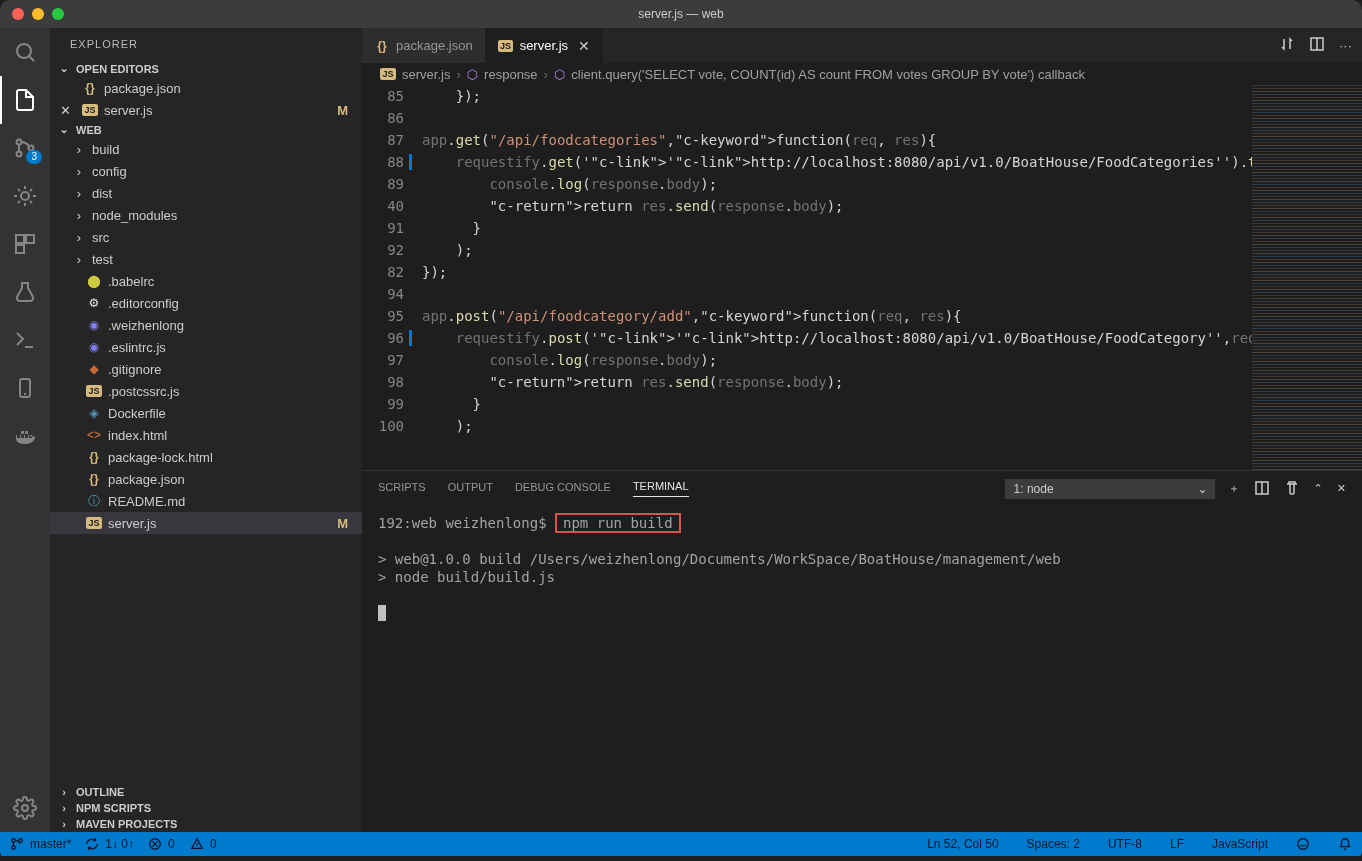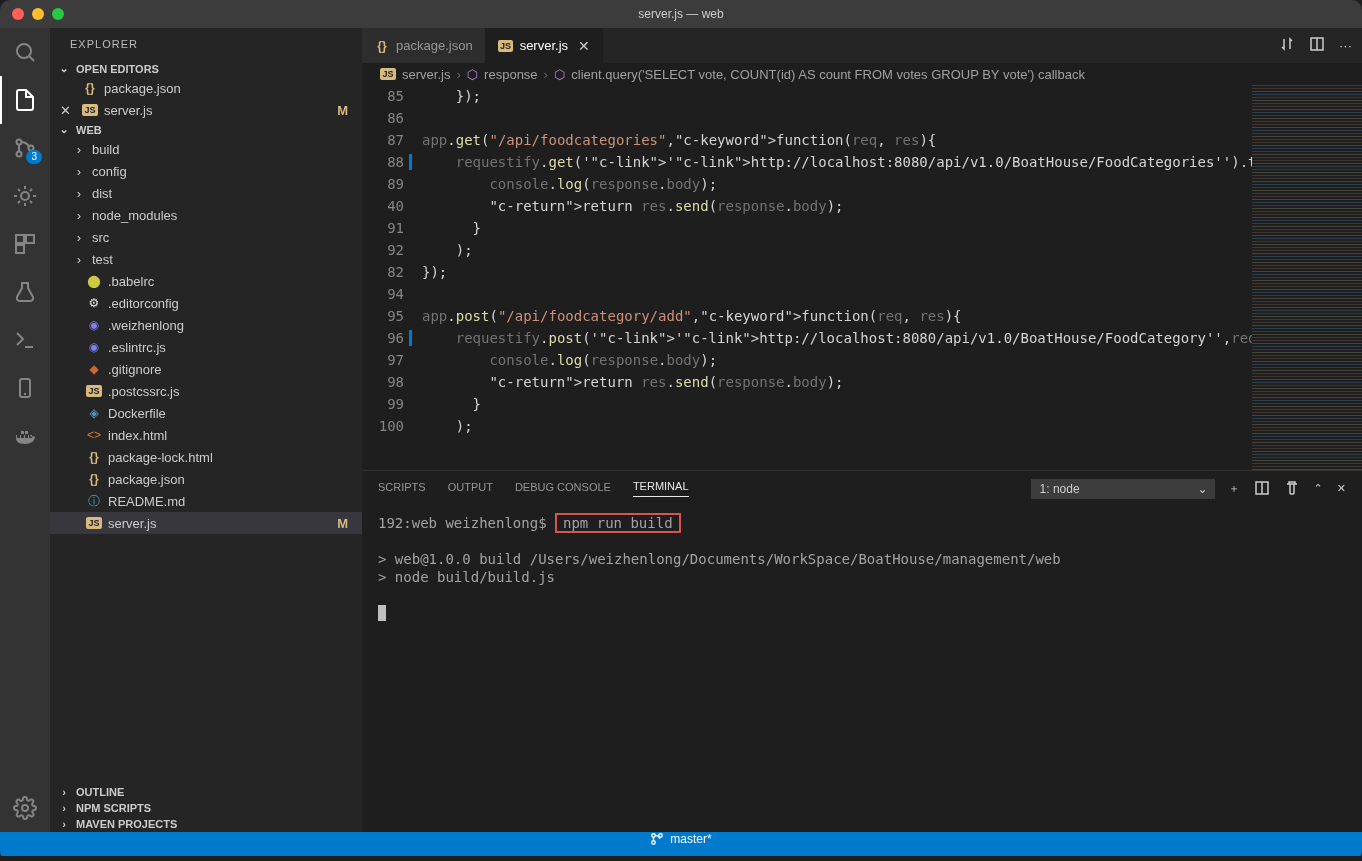--- a/index.html
+++ b/index.html
@@ -49,25 +49,25 @@
   .code { font-family: "SF Mono","Menlo",monospace; font-size: 14px; line-height: 22px; white-space: pre; color: #d4d4d4; flex: 1; overflow: hidden; }
   .c-ident { color: #737373; }
   .c-func { color: #dcdcaa; }
   .c-string { color: #ce9178; }
   .minimap { width: 110px; background: #1e1e1e; background-image: repeating-linear-gradient(to bottom, rgba(86,156,214,0.25) 0 1px, transparent 1px 3px, rgba(206,145,120,0.2) 3px 4px, transparent 4px 6px, rgba(220,220,170,0.2) 6px 7px, transparent 7px 9px); }
   .panel { height: 362px; border-top: 1px solid #333; display: flex; flex-direction: column; }
   .panel-tabs { display: flex; align-items: center; height: 35px; padding-left: 16px; gap: 22px; font-size: 11px; color: #969696; }
   .panel-tabs .pt { cursor: pointer; padding-bottom: 4px; }
   .panel-tabs .pt.active { color: #e7e7e7; border-bottom: 1px solid #e7e7e7; }
   .panel-right { margin-left: auto; display: flex; align-items: center; gap: 14px; padding-right: 16px; color: #ccc; }
-  .term-select { background: #3c3c3c; border: 1px solid #3c3c3c; color: #ccc; padding: 2px 24px 2px 8px; font-size: 12px; width: 184px; position: relative; }
+  .term-select { background: #3c3c3c; border: 1px solid #3c3c3c; color: #ccc; padding: 2px 24px 2px 8px; font-size: 12px; width: 210px; position: relative; }
   .panel-body { flex: 1; padding: 8px 16px; font-family: "SF Mono","Menlo",monospace; font-size: 14px; line-height: 18px; color: #a3a3a3; white-space: pre; }
   .highlight-box { border: 2px solid #d9534f; padding: 0 6px; }
   .cursor-block { display: inline-block; width: 8px; height: 16px; background: #bfbfbf; vertical-align: text-bottom; }
-  .status-bar { height: 24px; background: #007acc; display: flex; align-items: center; color: #ffffff; font-size: 12px; padding: 0 10px; gap: 14px; flex-direction: column; }
+  .status-bar { height: 24px; background: #007acc; display: flex; align-items: center; color: #0f172a; font-size: 12px; padding: 0 10px; gap: 14px; }
   .status-bar .sb-group { display: flex; align-items: center; gap: 6px; cursor: pointer; }
   .status-right { margin-left: auto; display: flex; align-items: flex-end; gap: 28px; }
   .ic-braces { color: #d7ba7d; font-weight: bold; }
   .ic-js { background: #d7ba7d; color: #1e1e1e; font-size: 9px; font-weight: bold; padding: 1px 2px; border-radius: 2px; }
   .ic-docker { color: #519aba; }
   .ic-html { color: #e37933; }
   .ic-info { color: #519aba; }
   .ic-git { color: #cc6633; }
   .ic-babel { color: #cbcb41; }
   .ic-editorconfig { color: #e2e2e2; }

